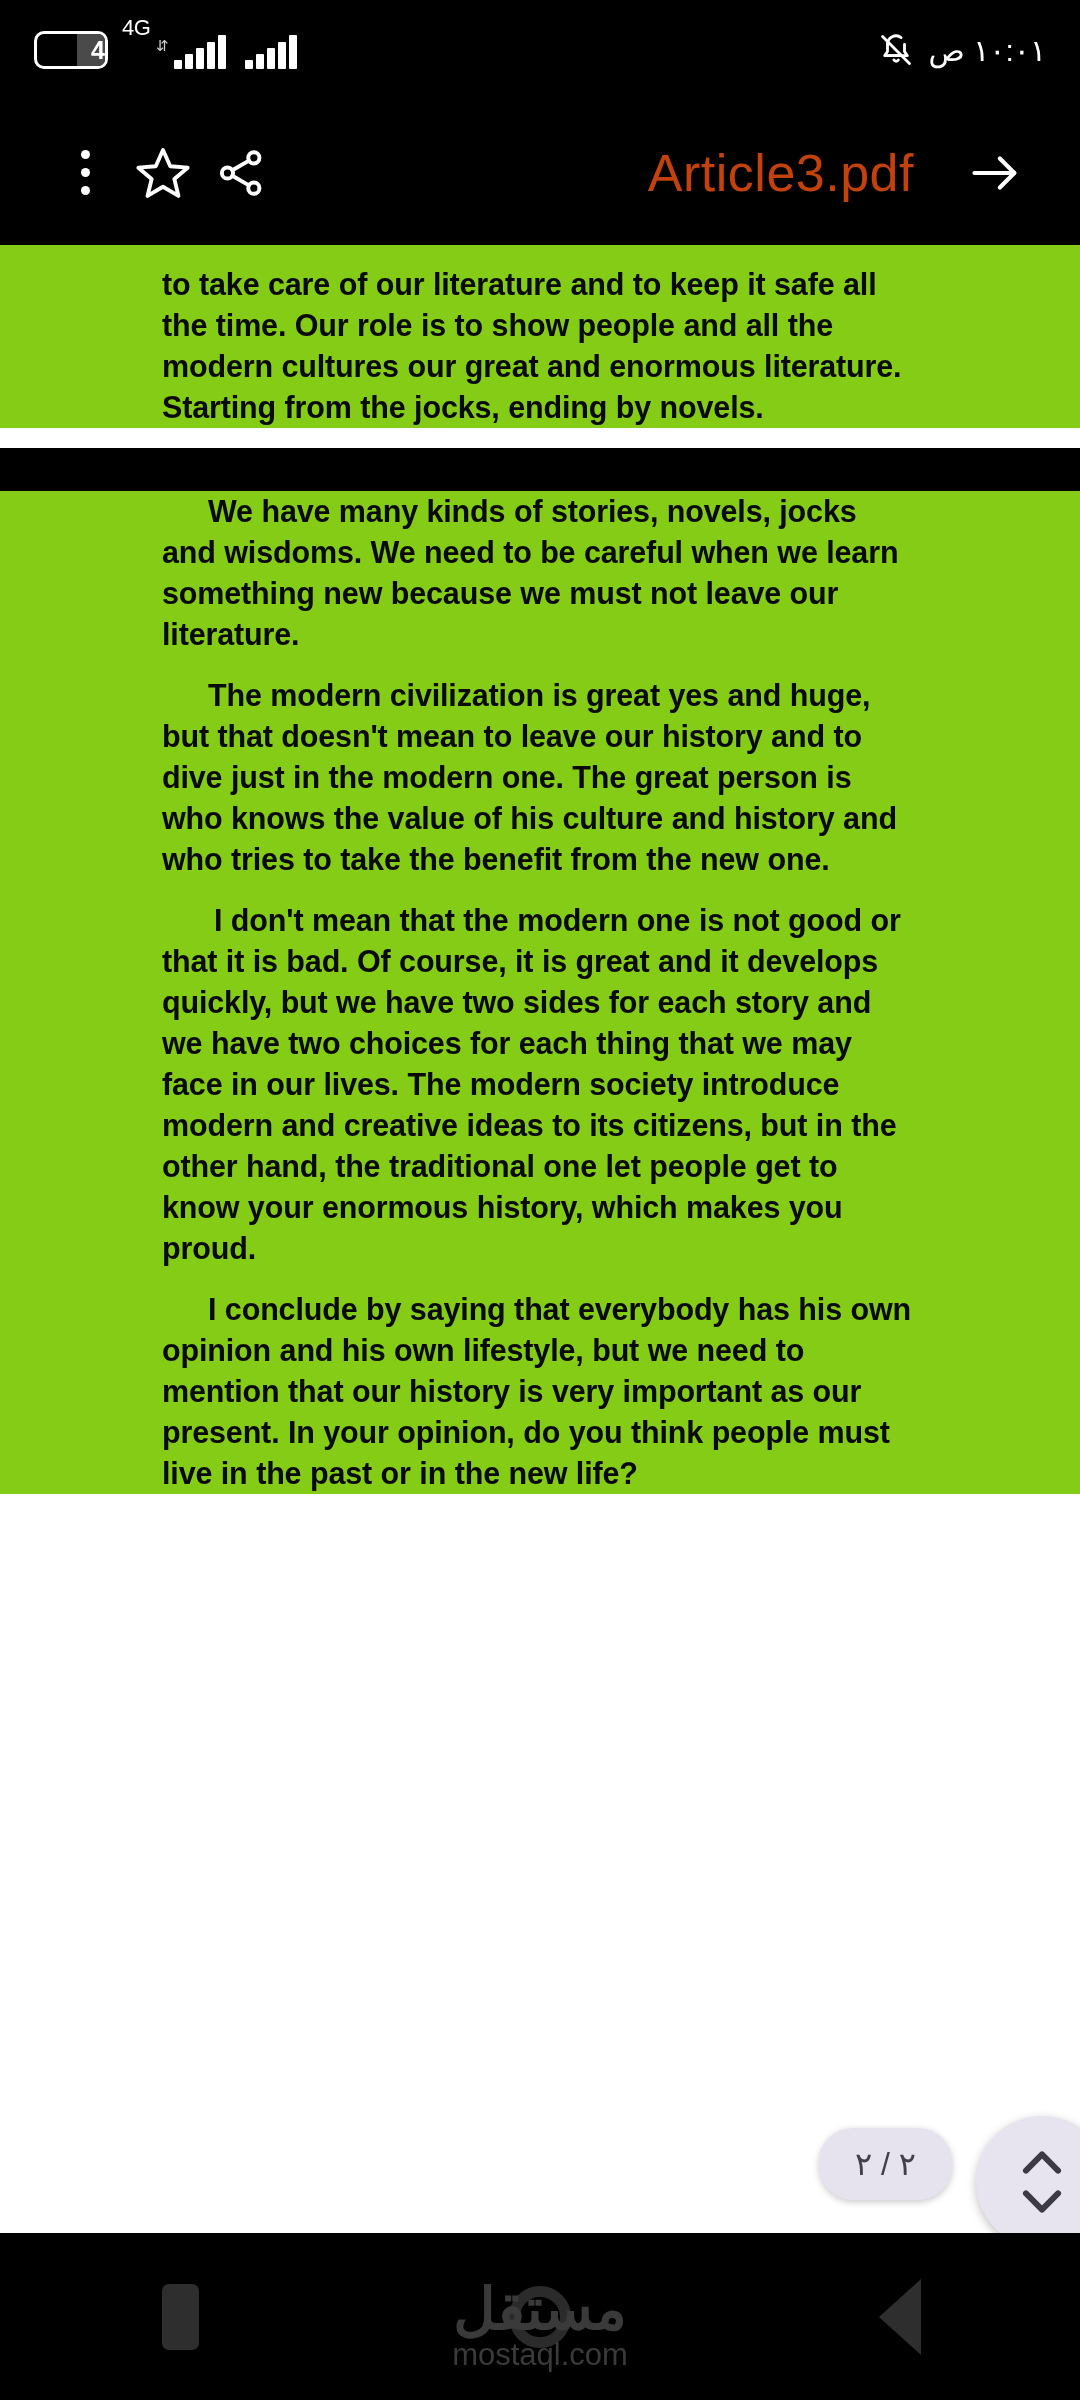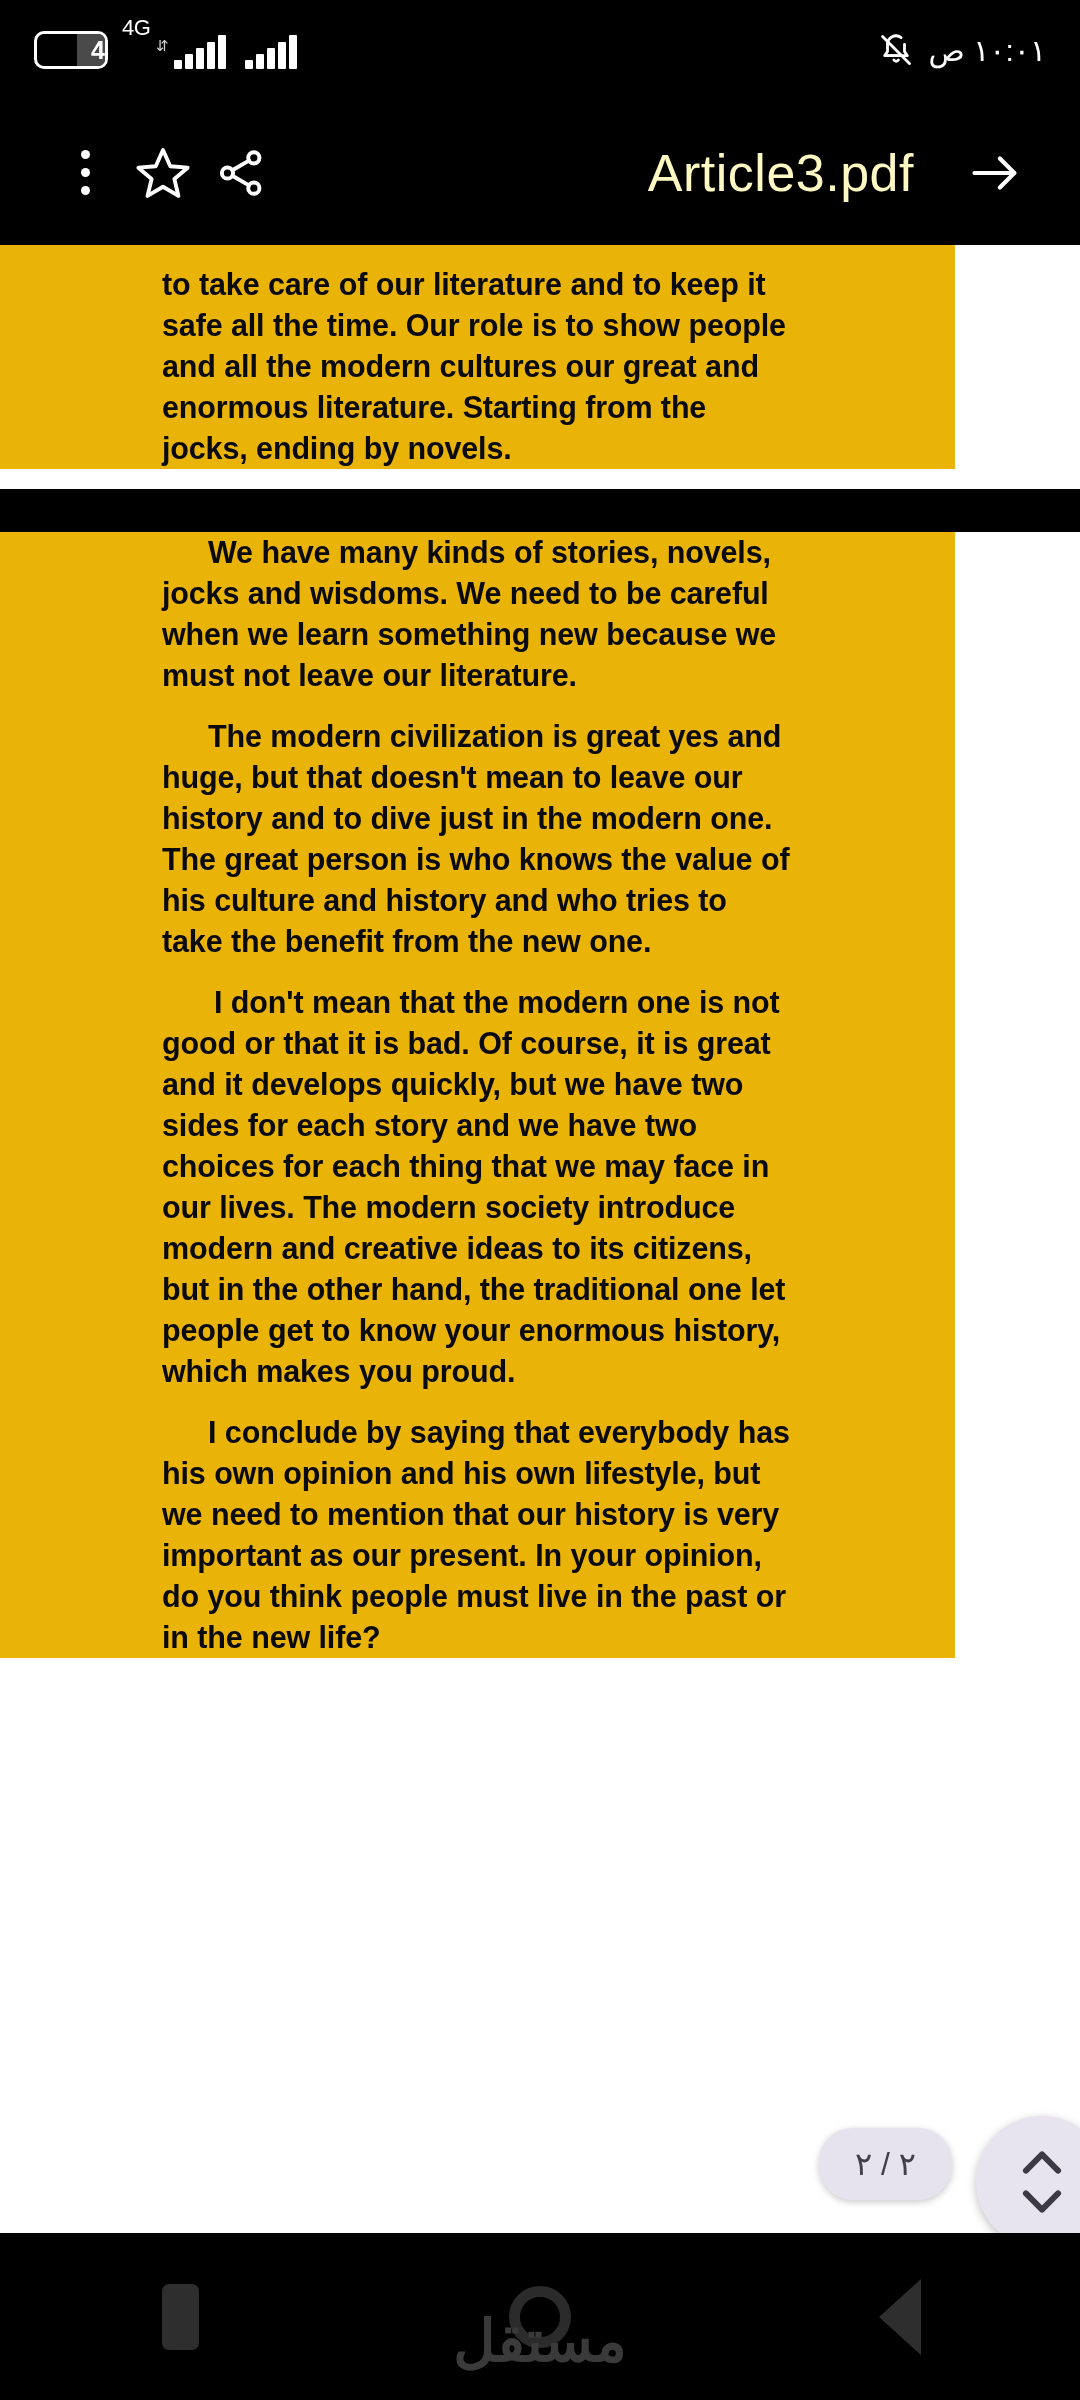--- a/index.html
+++ b/index.html
@@ -56,21 +56,21 @@
     margin-left:auto; display:flex; align-items:center; gap:16px;
     direction:rtl;
   }
   .status-time{ font-size:30px; letter-spacing:0px; }
   .bell-mute{ width:34px; height:36px; position:relative; }
   .bell-mute svg{ width:100%; height:100%; display:block; }
 
   
   .toolbar{
     position:absolute; top:100px; left:0; width:1080px; height:145px;
-    background:#000; display:flex; align-items:center; color:#fef9c3;
+    background:#000; display:flex; align-items:center; color:#c2410c;
     padding:0 46px;
   }
   .tb-icon{
     width:78px; height:78px; display:flex; align-items:center;
     justify-content:center; flex:none; cursor:pointer;
   }
   .tb-icon svg{ display:block; }
   .dots{ display:flex; flex-direction:column; gap:9px; align-items:center; }
   .dots i{ width:9px; height:9px; border-radius:50%; background:#fff; display:block; }
   .tb-spacer{ flex:1 1 auto; }
@@ -78,21 +78,21 @@
     font-size:52px; font-weight:400; letter-spacing:0.5px;
     white-space:nowrap; margin-right:42px;
   }
 
   
   .doc-area{
     position:absolute; top:245px; left:0; width:1080px; height:1988px;
     background:#fff; overflow:hidden;
   }
   .page{
-    background:#eab308; width:955px;
+    background:#84cc16; width:1080px;
   }
   .page-gap{ background:#000; width:1080px; height:43px; }
 
   .doc-text{
     font-family:"Liberation Sans", sans-serif;
     font-weight:bold;
     font-size:30.5px;
     line-height:41px;
     color:#0a0a0a;
     padding:0 162px 0 162px;
@@ -278,14 +278,15 @@
   </div>
   <div class="nav-btn">
     <div class="nav-circle"></div>
   </div>
   <div class="nav-btn">
     <div class="nav-tri"></div>
   </div>
 
   <div class="watermark">
     <div class="wm-ar">مستقل</div>
+    <div class="wm-en">mostaql.com</div>
   </div>
 </div>
 
 </body></html>

